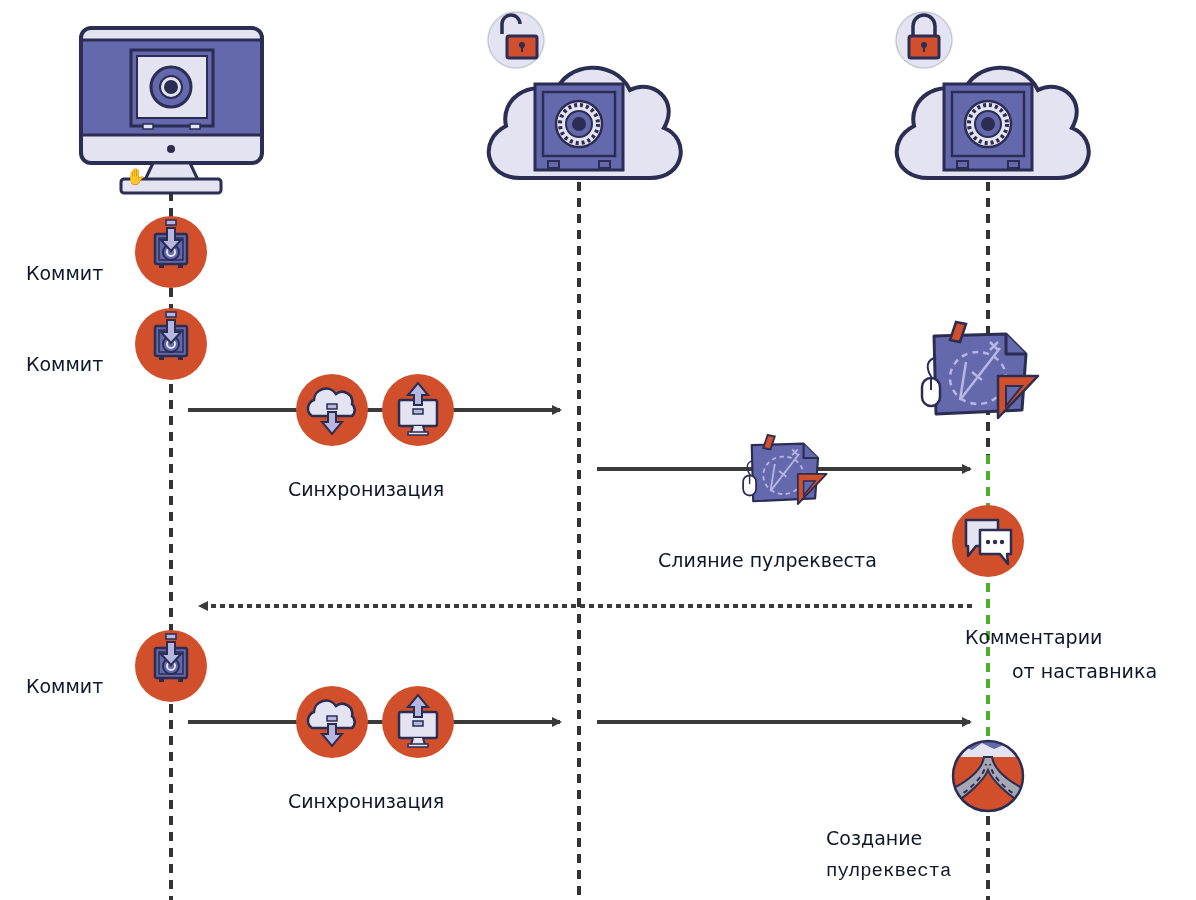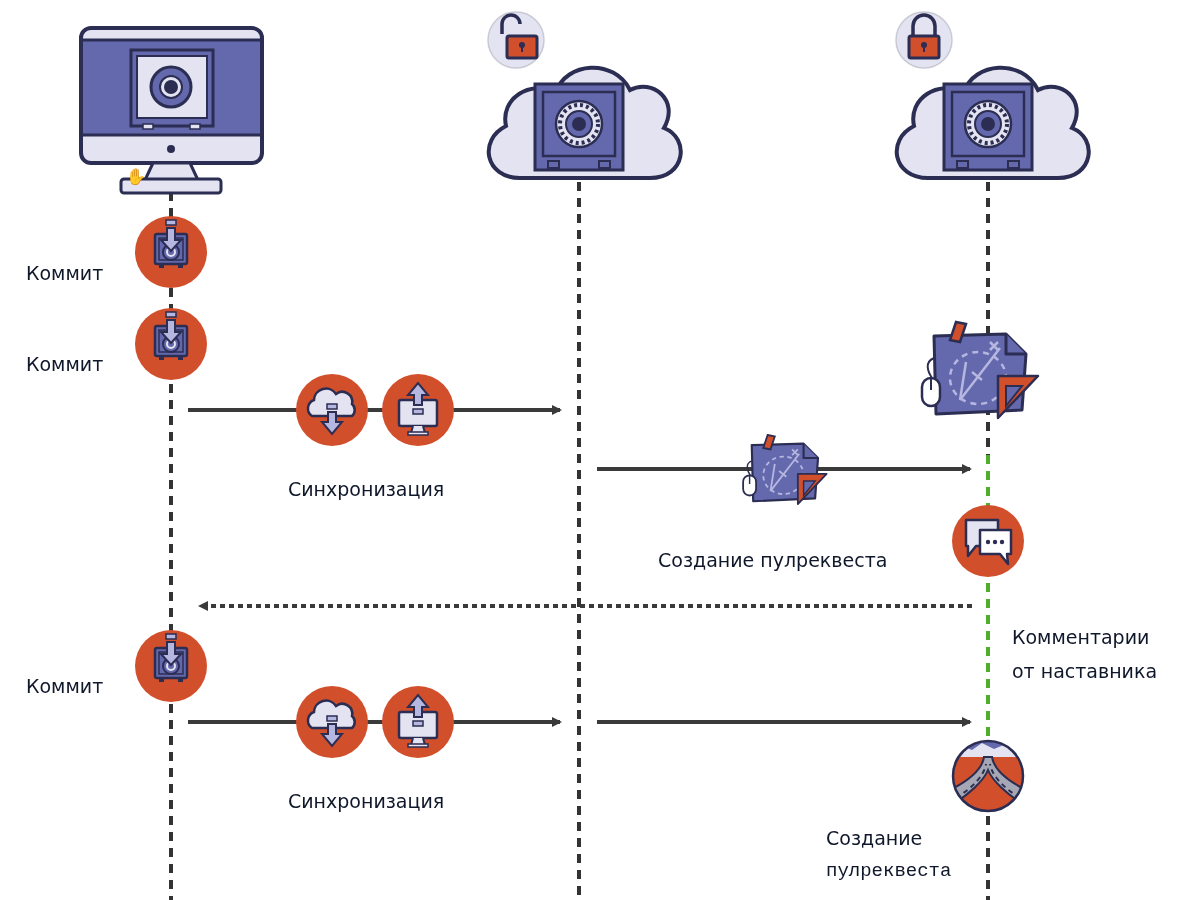--- a/index.html
+++ b/index.html
@@ -171,17 +171,17 @@
     </g>
     <circle cx="988" cy="776" r="35" fill="none" stroke="#2b2d52" stroke-width="2.5"></circle>
   </g>
 </svg>
 
 <div class="lbl" style="left:26px; top:258px;">Коммит</div>
 <div class="lbl" style="left:26px; top:349px;">Коммит</div>
 <div class="lbl" style="left:26px; top:671px;">Коммит</div>
 <div class="lbl" style="left:288px; top:474px;">Синхронизация</div>
 <div class="lbl" style="left:288px; top:786px;">Синхронизация</div>
-<div class="lbl" style="left:658px; top:545px;">Создание пулреквеста</div>
-<div class="lbl" style="left:1012px; top:622px;">Комментарии</div>
+<div class="lbl" style="left:658px; top:545px;">Слияние пулреквеста</div>
+<div class="lbl" style="left:965px; top:622px;">Комментарии</div>
 <div class="lbl" style="left:1012px; top:656px;">от наставника</div>
 <div class="lbl" style="left:826px; top:823px;">Создание</div>
 <div class="lbl" style="left:826px; top:856px;font-family:Liberation Mono, monospace;">пулреквеста</div>
 
 </body></html>

